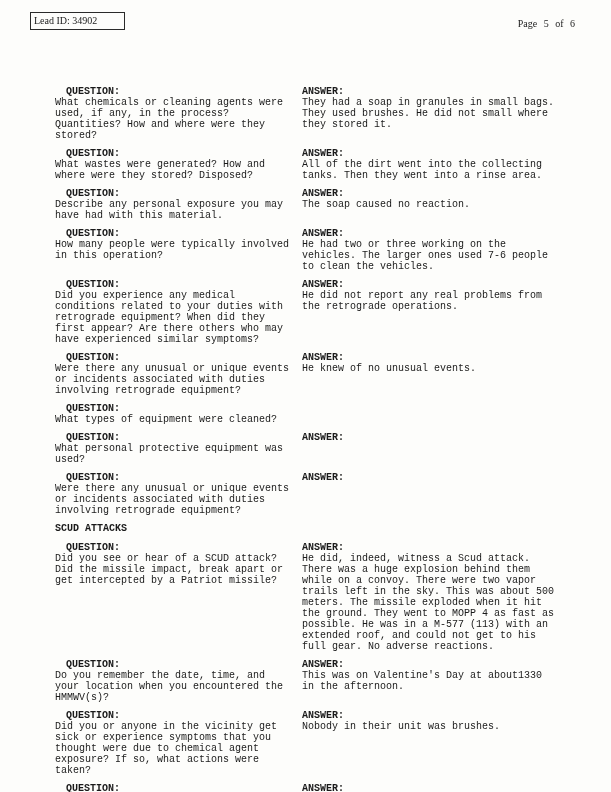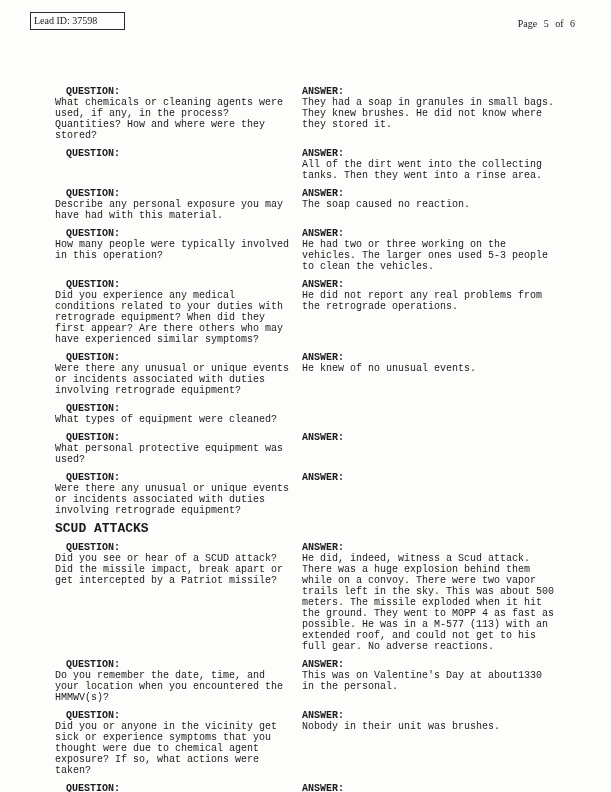--- a/index.html
+++ b/index.html
@@ -31,52 +31,53 @@
     display:flex; justify-content:space-between; align-items:flex-start;
     margin-bottom:7px;
   }
   .cell { font-size:10px; line-height:11px; }
   .cell.q { width:240px; }
   .cell.a { width:253px; }
   .lbl { font-weight:bold; min-height:11px; }
   .cell.q .lbl { margin-left:11px; }
   .txt { white-space:normal; }
   .section-title {
-    font-weight:bold; font-size:13px; line-height:11px;
+    font-weight:bold; font-size:10px; line-height:11px;
     margin:3px 0 8px 0;
   }
 </style>
 </head>
 <body>
 
 <div class="page">
 
   <div class="header">
     <div class="lead-id-box">
-      <span>Lead ID: 37598</span>
+      <span>Lead ID: 34902</span>
     </div>
     <div class="page-num">Page 5 of 6</div>
   </div>
 
   <div class="body">
 
     <div class="row">
       <div class="cell q">
         <div class="lbl">QUESTION:</div>
         <div class="txt">What chemicals or cleaning agents were used, if any, in the process?  Quantities?  How and where were they stored?</div>
       </div>
       <div class="cell a">
         <div class="lbl">ANSWER:</div>
-        <div class="txt">They had a soap in granules in small bags.  They knew brushes.  He did not know where they stored it.</div>
-      </div>
-    </div>
-
-    <div class="row">
-      <div class="cell q">
-        <div class="lbl">QUESTION:</div>
+        <div class="txt">They had a soap in granules in small bags.  They used brushes.  He did not small where they stored it.</div>
+      </div>
+    </div>
+
+    <div class="row">
+      <div class="cell q">
+        <div class="lbl">QUESTION:</div>
+        <div class="txt">What wastes were generated?  How and where were they stored?  Disposed?</div>
       </div>
       <div class="cell a">
         <div class="lbl">ANSWER:</div>
         <div class="txt">All of the dirt went into the collecting tanks.  Then they went into a rinse area.</div>
       </div>
     </div>
 
     <div class="row">
       <div class="cell q">
         <div class="lbl">QUESTION:</div>
@@ -88,21 +89,21 @@
       </div>
     </div>
 
     <div class="row">
       <div class="cell q">
         <div class="lbl">QUESTION:</div>
         <div class="txt">How many people were typically involved in this operation?</div>
       </div>
       <div class="cell a">
         <div class="lbl">ANSWER:</div>
-        <div class="txt">He had two or three working on the vehicles.  The larger ones used 5-3 people to clean the vehicles.</div>
+        <div class="txt">He had two or three working on the vehicles.  The larger ones used 7-6 people to clean the vehicles.</div>
       </div>
     </div>
 
     <div class="row">
       <div class="cell q">
         <div class="lbl">QUESTION:</div>
         <div class="txt">Did you experience any medical conditions related to your duties with retrograde equipment?  When did they first appear?  Are there others who may have experienced similar symptoms?</div>
       </div>
       <div class="cell a">
         <div class="lbl">ANSWER:</div>
@@ -166,21 +167,21 @@
       </div>
     </div>
 
     <div class="row">
       <div class="cell q">
         <div class="lbl">QUESTION:</div>
         <div class="txt">Do you remember the date, time, and your location when you encountered the HMMWV(s)?</div>
       </div>
       <div class="cell a">
         <div class="lbl">ANSWER:</div>
-        <div class="txt">This was on Valentine's Day at about1330 in the personal.</div>
+        <div class="txt">This was on Valentine's Day at about1330 in the afternoon.</div>
       </div>
     </div>
 
     <div class="row">
       <div class="cell q">
         <div class="lbl">QUESTION:</div>
         <div class="txt">Did you or anyone in the vicinity get sick or experience symptoms that you thought were due to chemical agent exposure?  If so, what actions were taken?</div>
       </div>
       <div class="cell a">
         <div class="lbl">ANSWER:</div>

